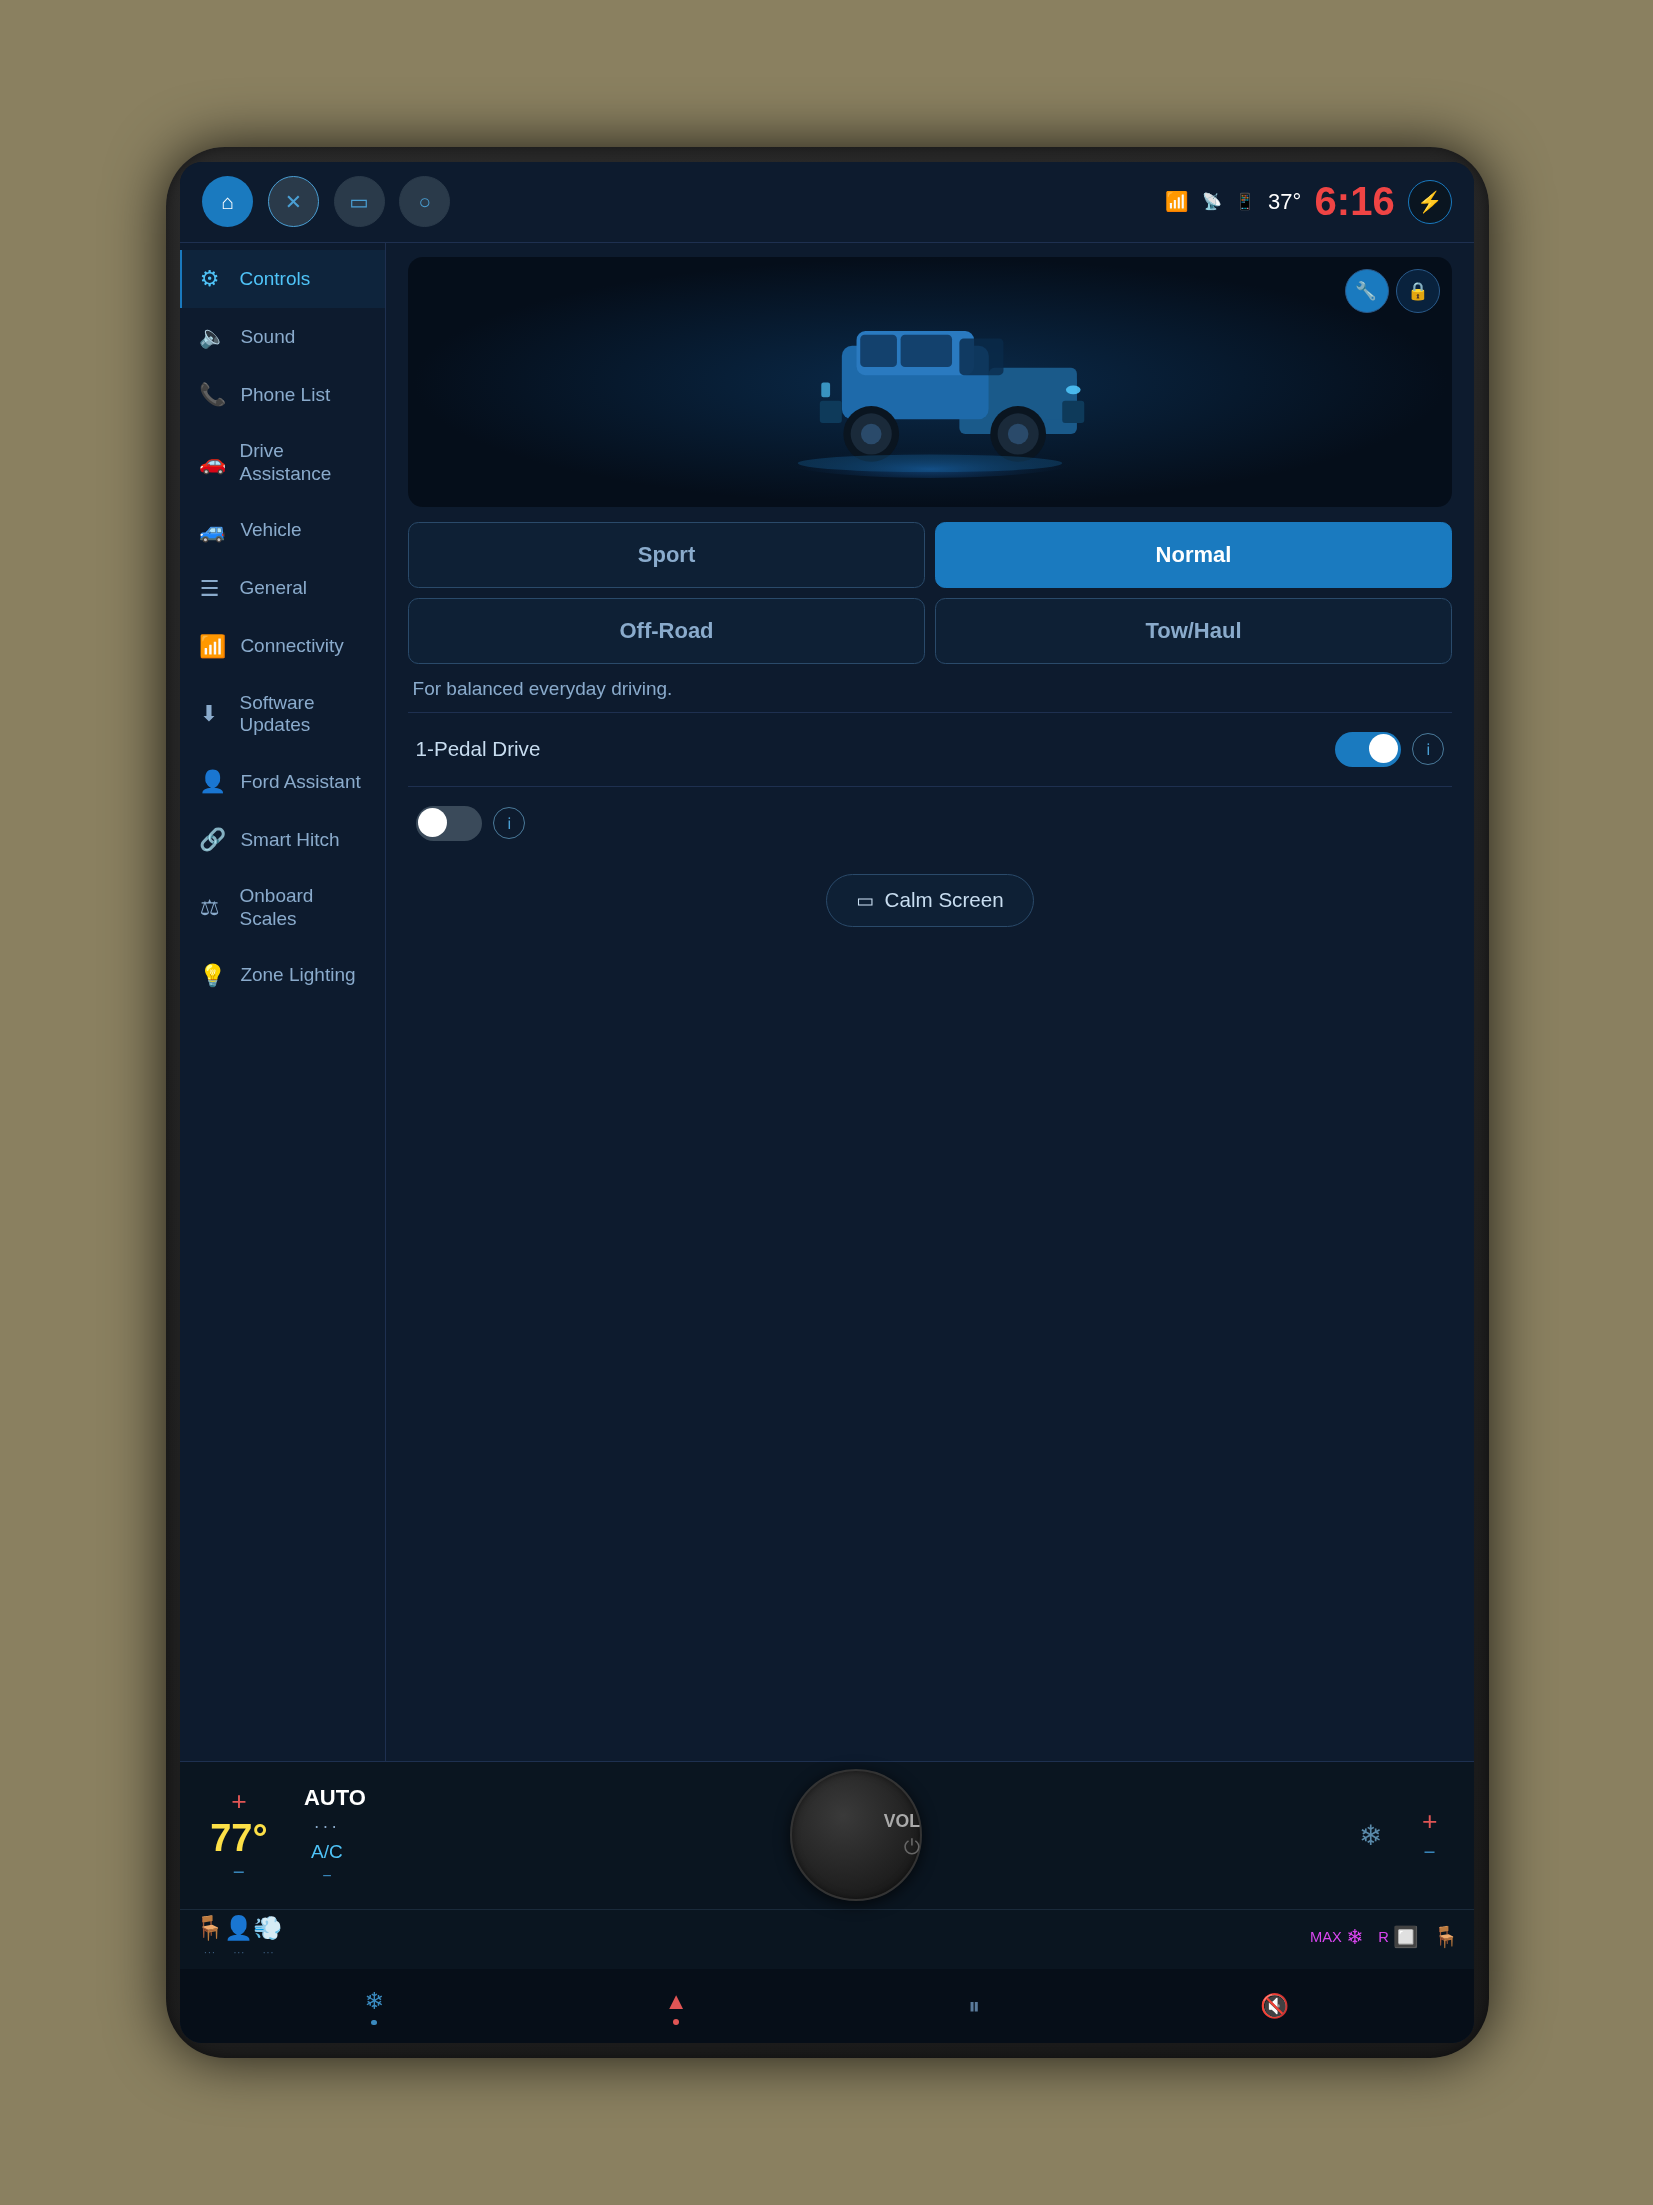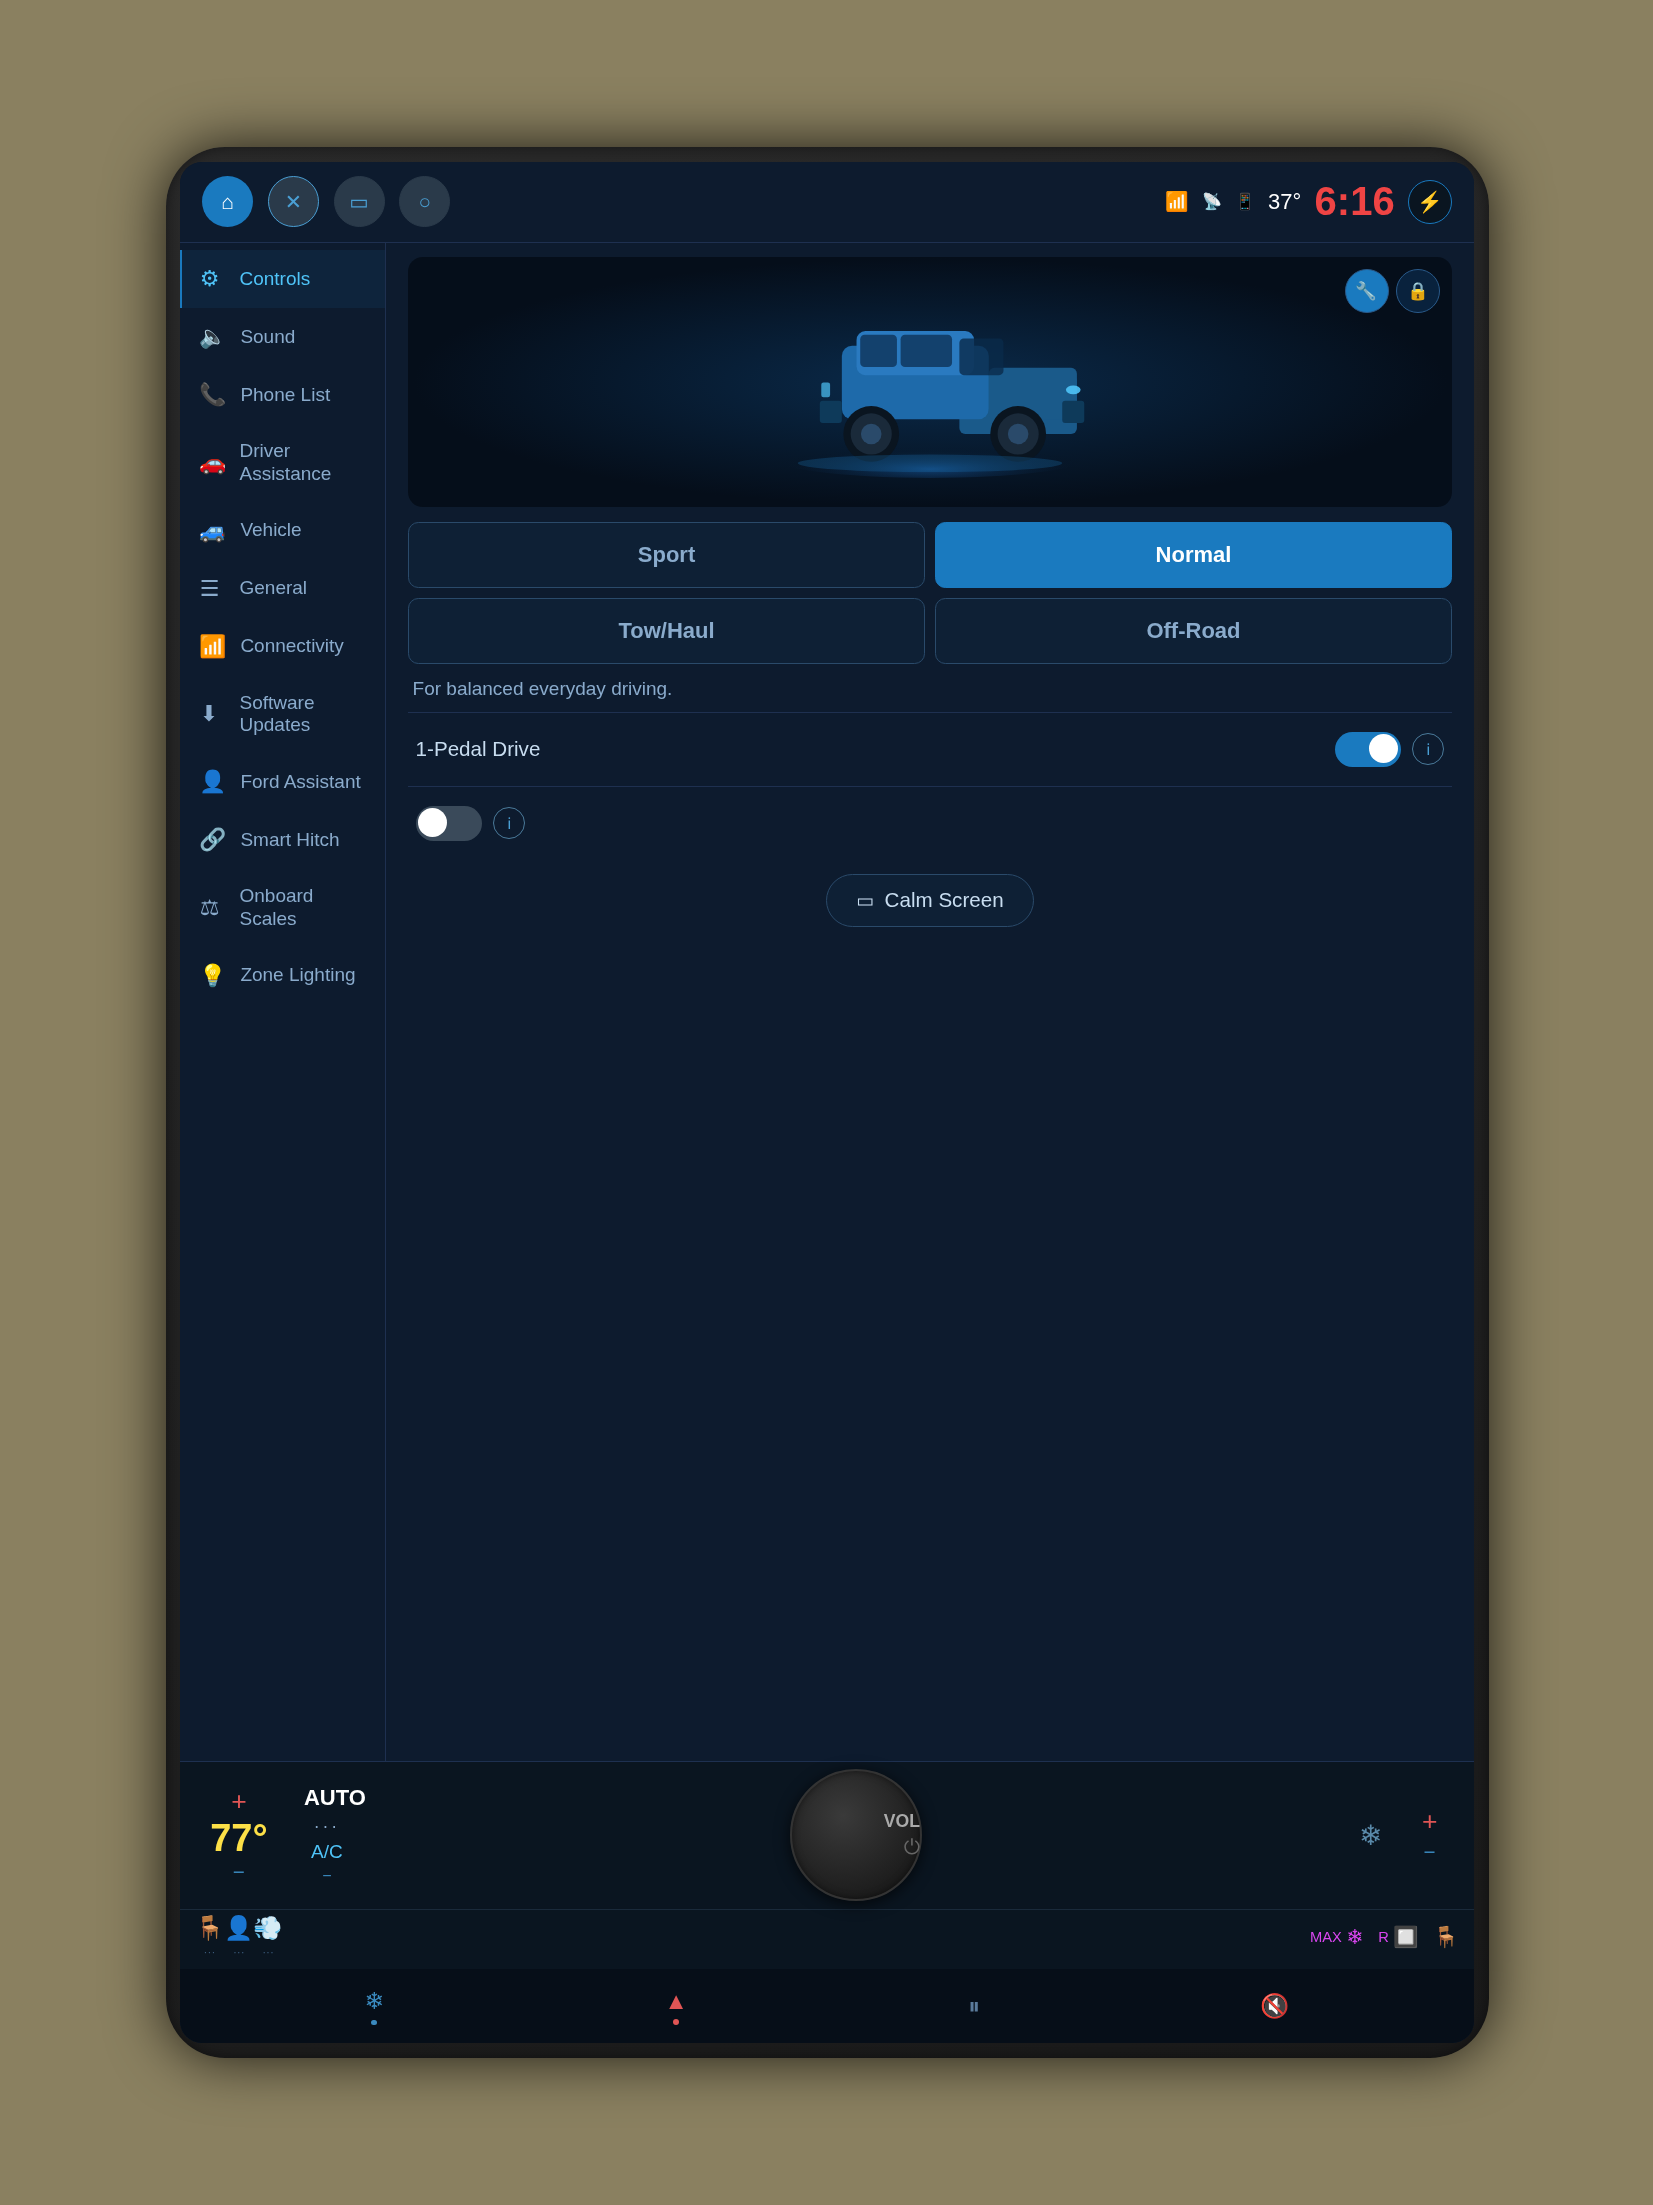--- a/index.html
+++ b/index.html
@@ -424,21 +424,21 @@
         <div class="sidebar-item">
           <span class="icon">🔈</span>
           <span class="label">Sound</span>
         </div>
         <div class="sidebar-item">
           <span class="icon">📞</span>
           <span class="label">Phone List</span>
         </div>
         <div class="sidebar-item">
           <span class="icon">🚗</span>
-          <span class="label">Driver Assistance</span>
+          <span class="label">Drive Assistance</span>
         </div>
         <div class="sidebar-item">
           <span class="icon">🚙</span>
           <span class="label">Vehicle</span>
         </div>
         <div class="sidebar-item">
           <span class="icon">☰</span>
           <span class="label">General</span>
         </div>
         <div class="sidebar-item">
@@ -522,24 +522,24 @@
         </div>
 
         <div class="drive-modes">
           <div class="mode-btn">
             <span>Sport</span>
           </div>
           <div class="mode-btn active">
             <span>Normal</span>
           </div>
           <div class="mode-btn">
+            <span>Off-Road</span>
+          </div>
+          <div class="mode-btn">
             <span>Tow/Haul</span>
-          </div>
-          <div class="mode-btn">
-            <span>Off-Road</span>
           </div>
         </div>
 
         <div class="mode-description">For balanced everyday driving.</div>
 
         <div class="toggle-row">
           <span class="toggle-label">1-Pedal Drive</span>
           <div class="toggle-switch on">
             <div class="toggle-knob"></div>
           </div>

